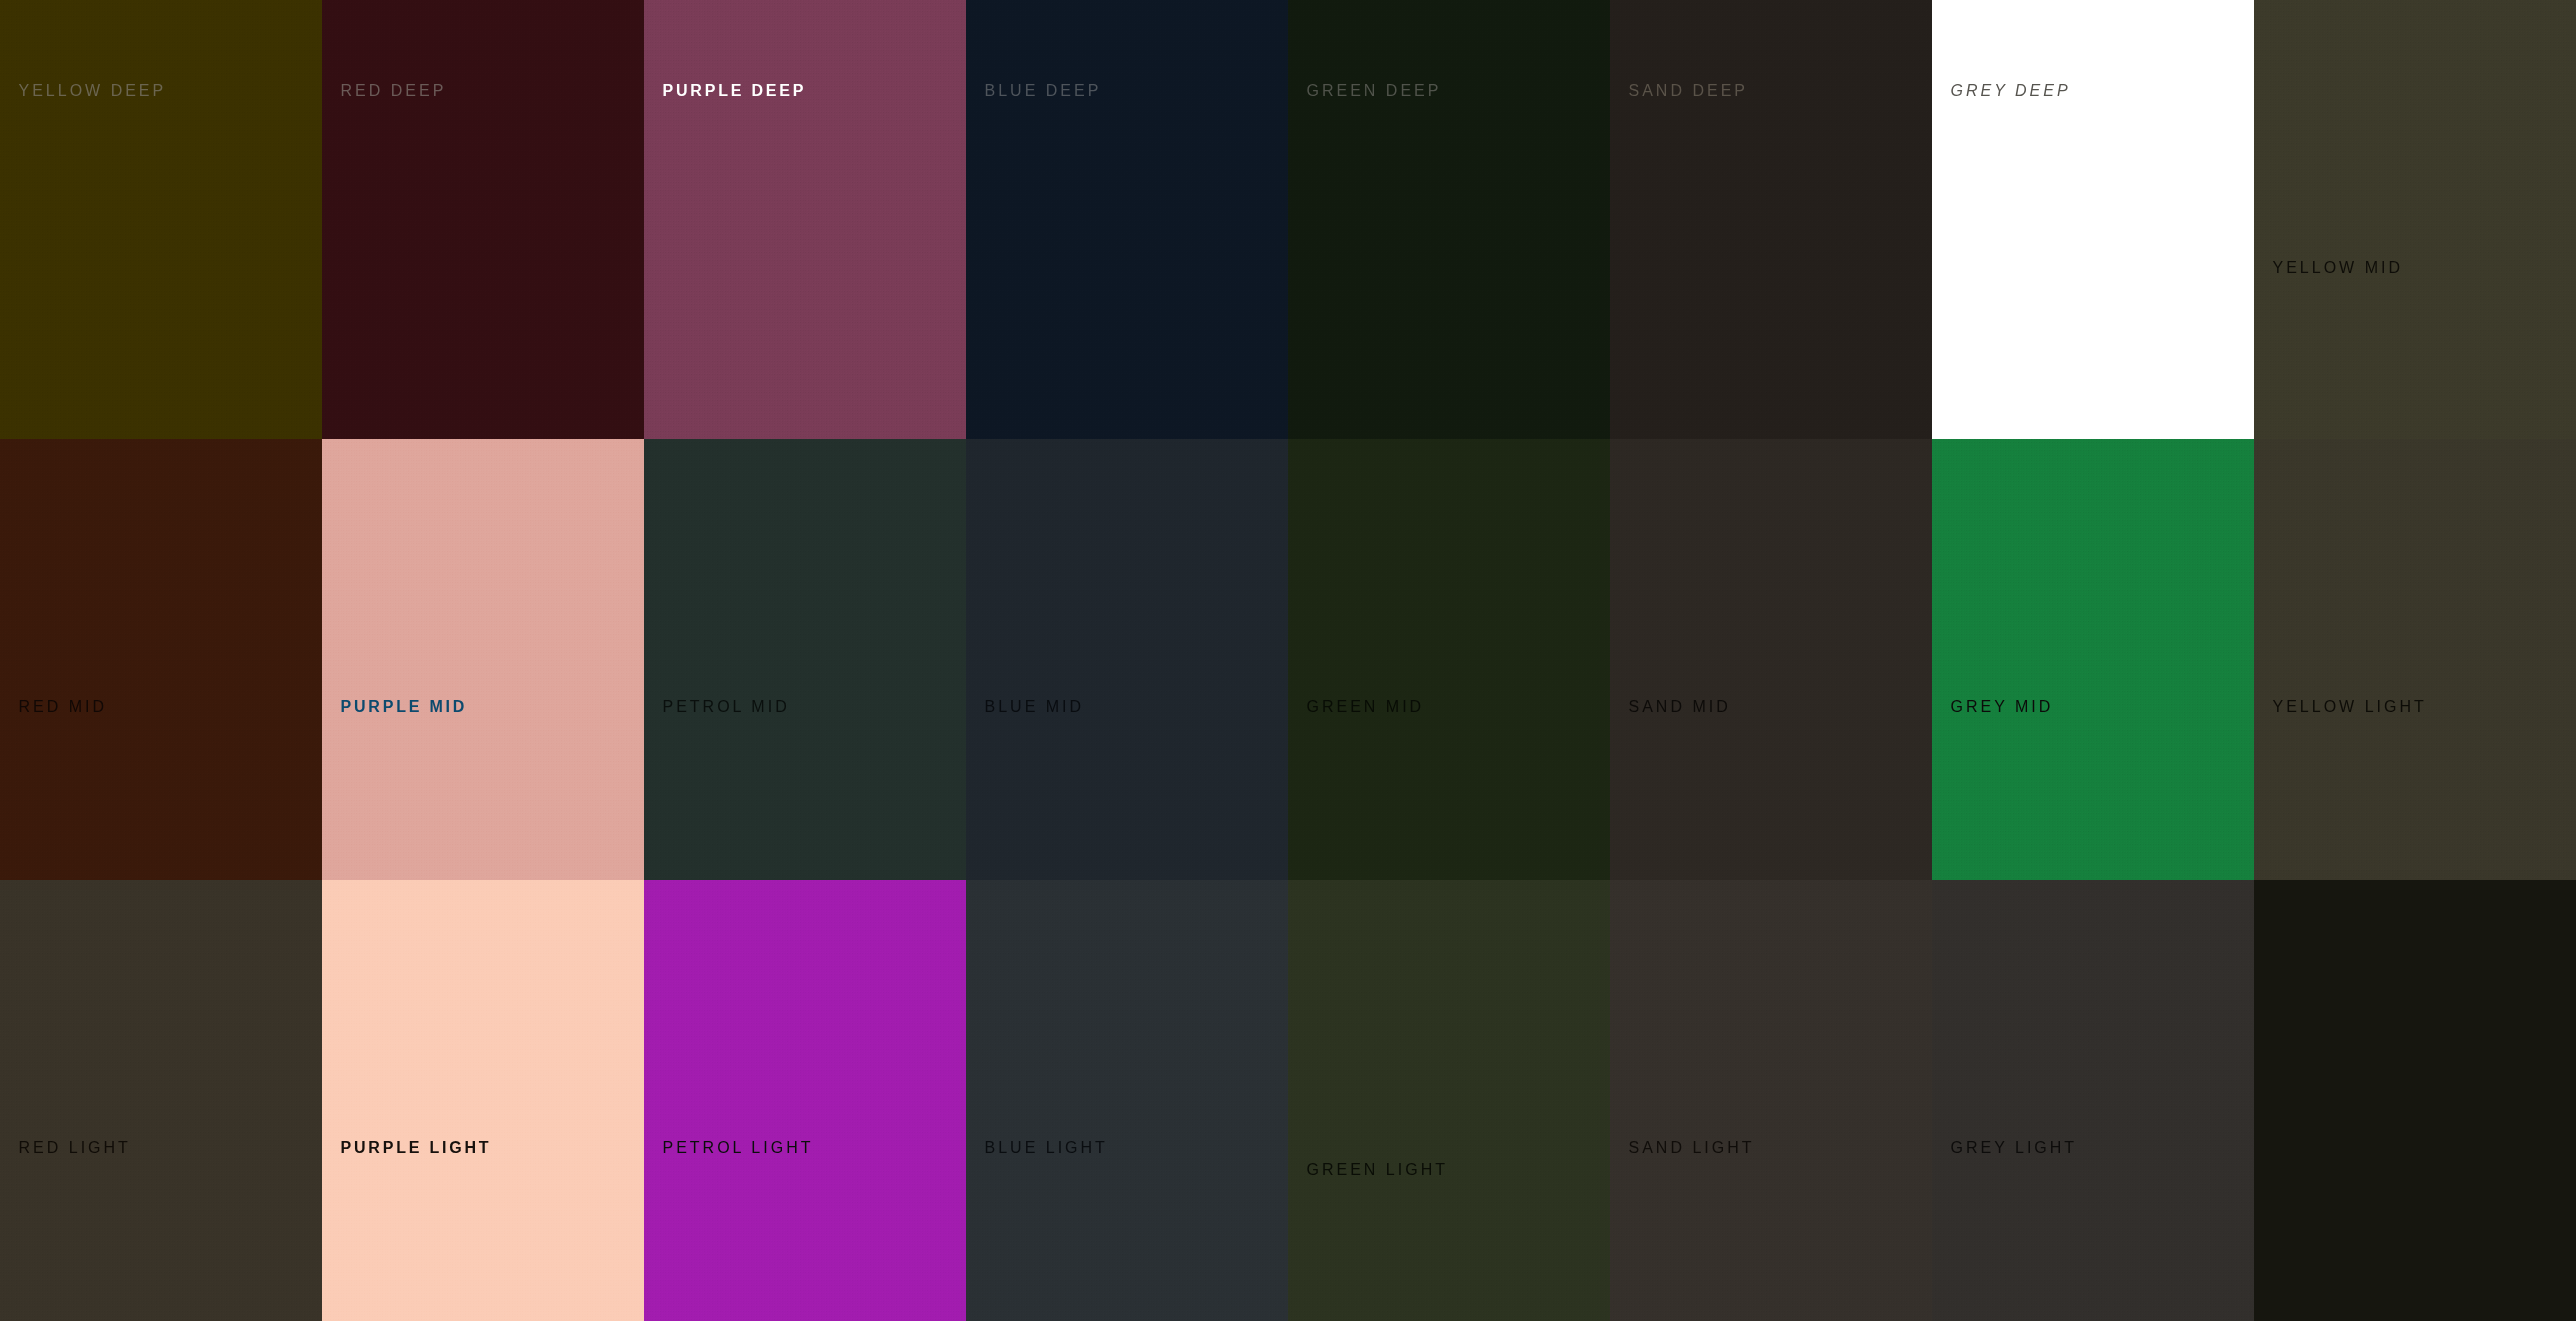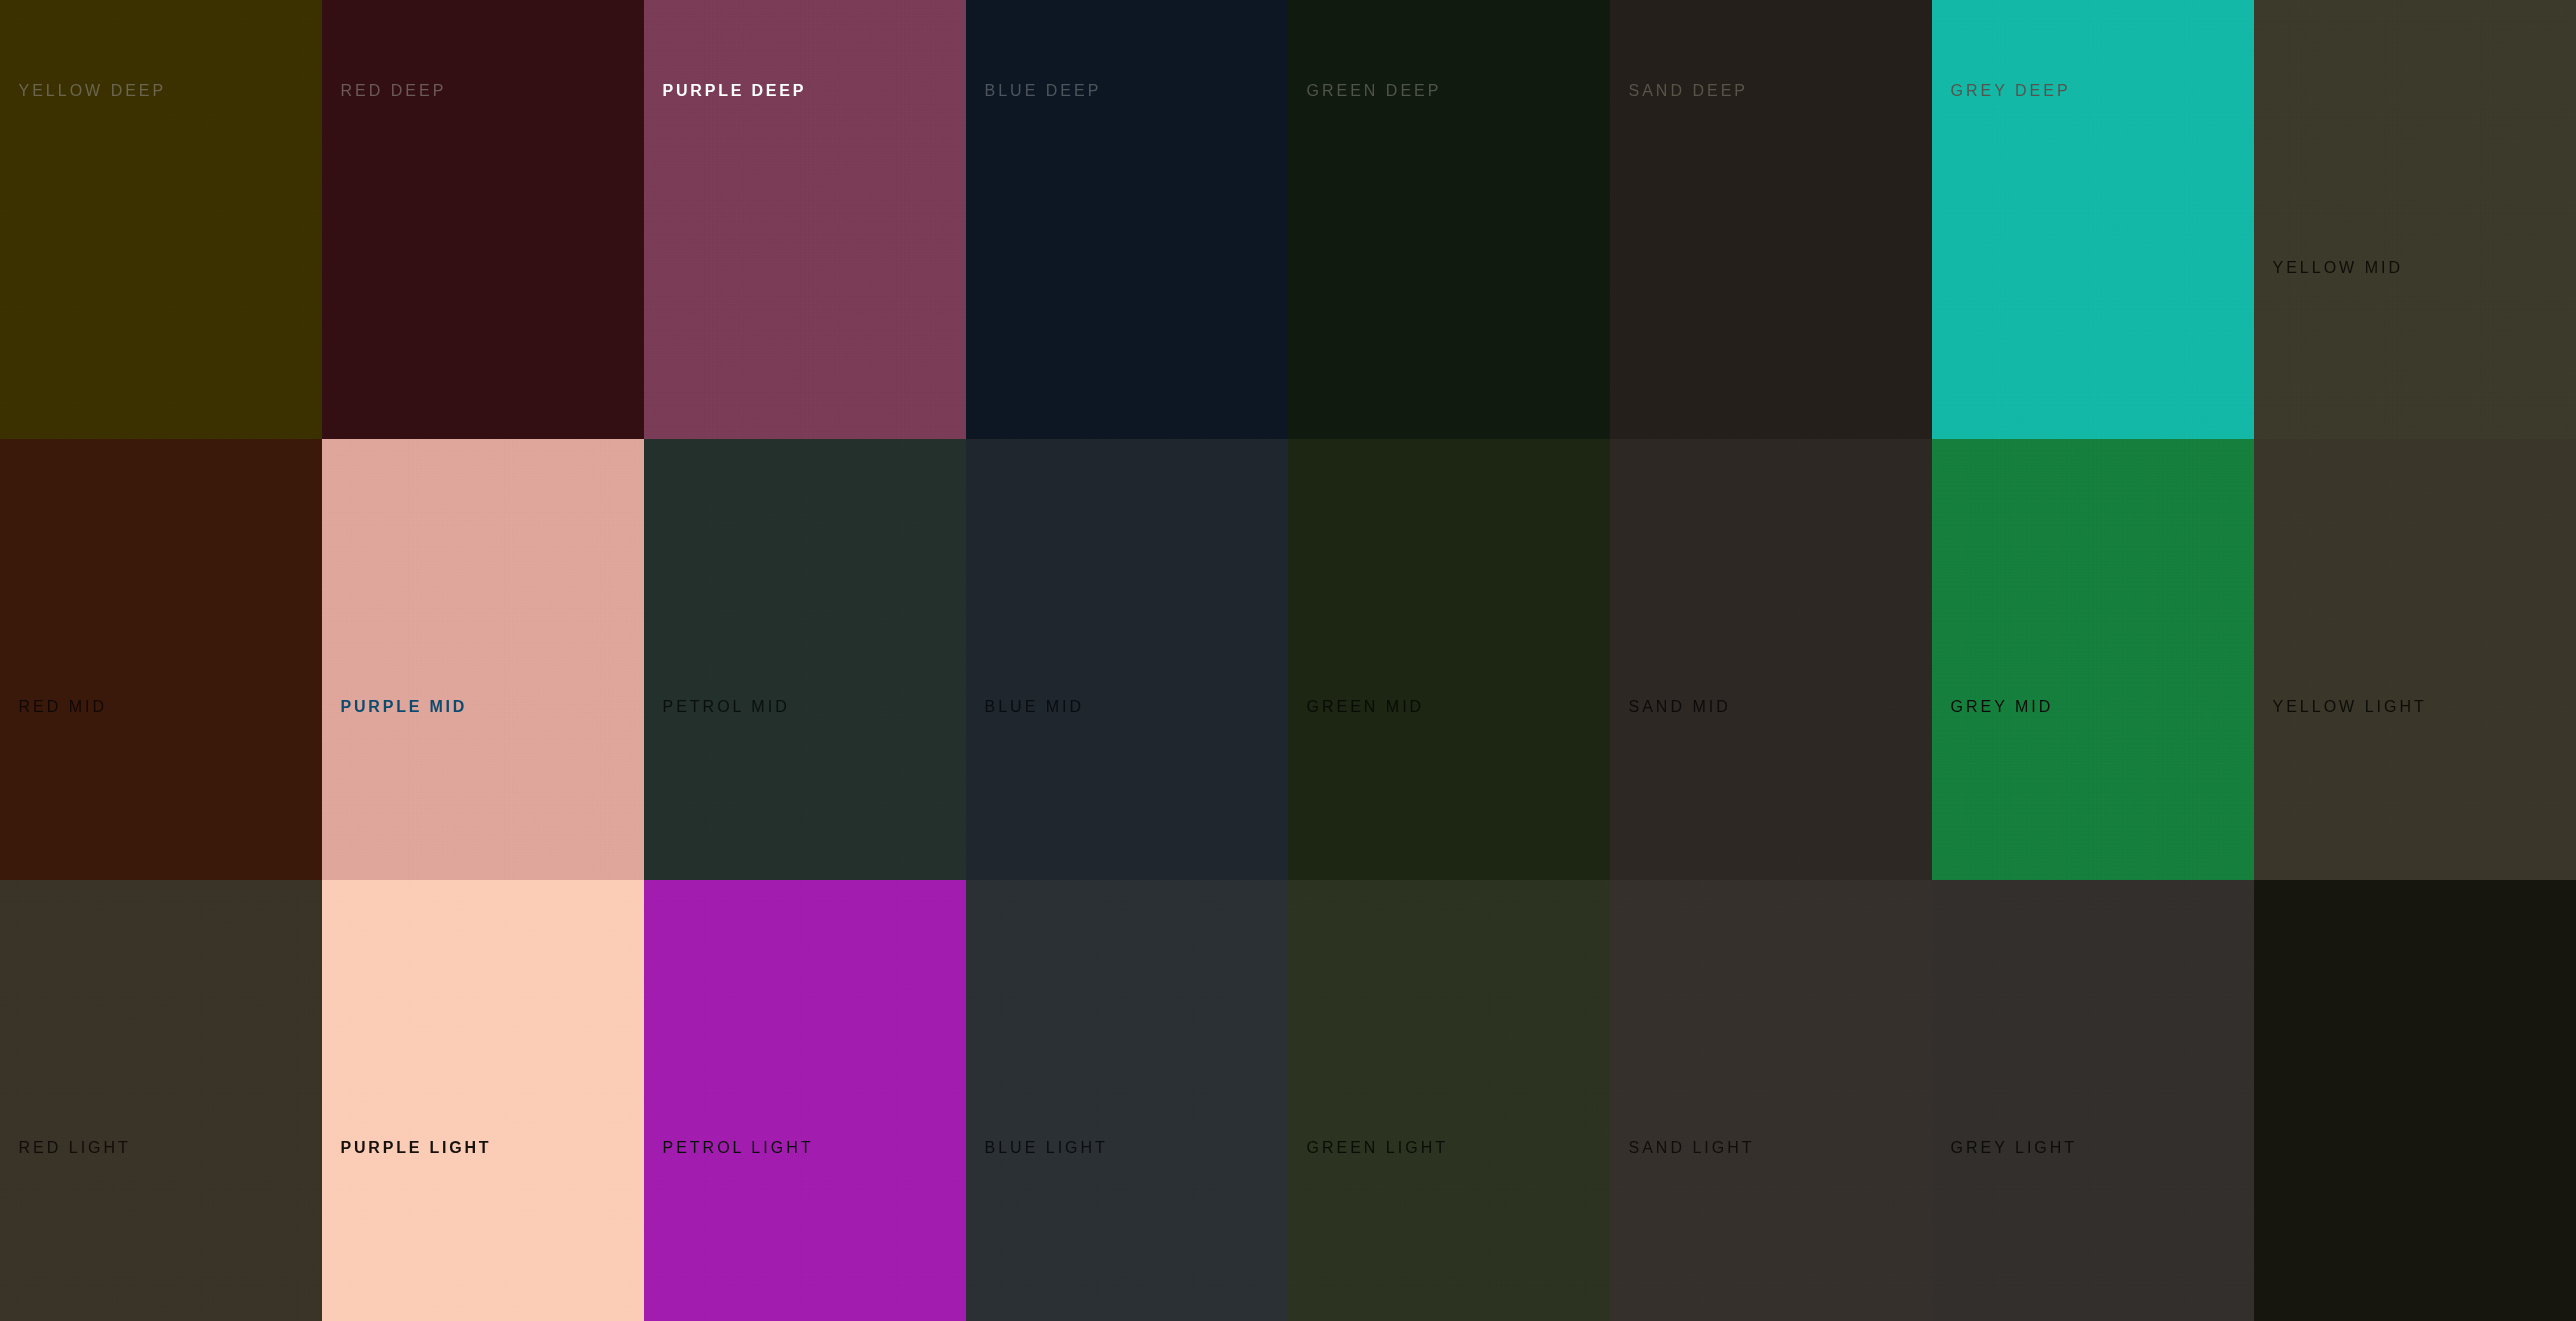--- a/index.html
+++ b/index.html
@@ -97,21 +97,21 @@
     </div>
     <div class="swatch row-deep" style="background-color: rgb(13, 23, 36);">
       <span class="swatch-label" style="color: rgb(78, 84, 91);">BLUE DEEP</span>
     </div>
     <div class="swatch row-deep" style="background-color: rgb(17, 26, 14);">
       <span class="swatch-label" style="color: rgb(80, 83, 75);">GREEN DEEP</span>
     </div>
     <div class="swatch row-deep" style="background-color: rgb(36, 31, 27);">
       <span class="swatch-label" style="color: rgb(90, 83, 73);">SAND DEEP</span>
     </div>
-    <div class="swatch row-deep" style="background-color: #14b8a6;">
+    <div class="swatch row-deep" style="background-color: #ffffff; font-style: italic;">
       <span class="swatch-label" style="color: rgb(86, 84, 79);">GREY DEEP</span>
     </div>
     <div class="swatch row-mid" style="background-color: rgb(60, 58, 42);">
       <span class="swatch-label" style="color: rgb(14, 13, 8);">YELLOW MID</span>
     </div>
     <div class="swatch row-mid" style="background-color: rgb(58, 25, 10);">
       <span class="swatch-label" style="color: rgb(17, 8, 5);">RED MID</span>
     </div>
     <div class="swatch row-mid" style="background-color: rgb(223, 166, 156);">
       <span class="swatch-label is-accent" style="color: #0c4a6e;">PURPLE MID</span>
@@ -140,21 +140,21 @@
     <div class="swatch row-light" style="background-color: rgb(251, 204, 182);">
       <span class="swatch-label is-accent" style="color: rgb(23, 17, 13);">PURPLE LIGHT</span>
     </div>
     <div class="swatch row-light" style="background-color: #a21caf;">
       <span class="swatch-label" style="color: rgb(10, 14, 10);">PETROL LIGHT</span>
     </div>
     <div class="swatch row-light" style="background-color: rgb(42, 48, 52);">
       <span class="swatch-label" style="color: rgb(10, 13, 16);">BLUE LIGHT</span>
     </div>
     <div class="swatch row-light" style="background-color: rgb(44, 51, 32);">
-      <span class="swatch-label" style="color: rgb(10, 13, 6);">GREEN LIGHT</span>
+      <span class="swatch-label" style="color: rgb(10, 13, 6); margin-top: 22px;">GREEN LIGHT</span>
     </div>
     <div class="swatch row-light" style="background-color: rgb(53, 48, 43);">
       <span class="swatch-label" style="color: rgb(16, 13, 10);">SAND LIGHT</span>
     </div>
     <div class="swatch row-light" style="background-color: rgb(50, 47, 44);">
       <span class="swatch-label" style="color: rgb(13, 12, 11);">GREY LIGHT</span>
     </div>
   </div>
 
 

